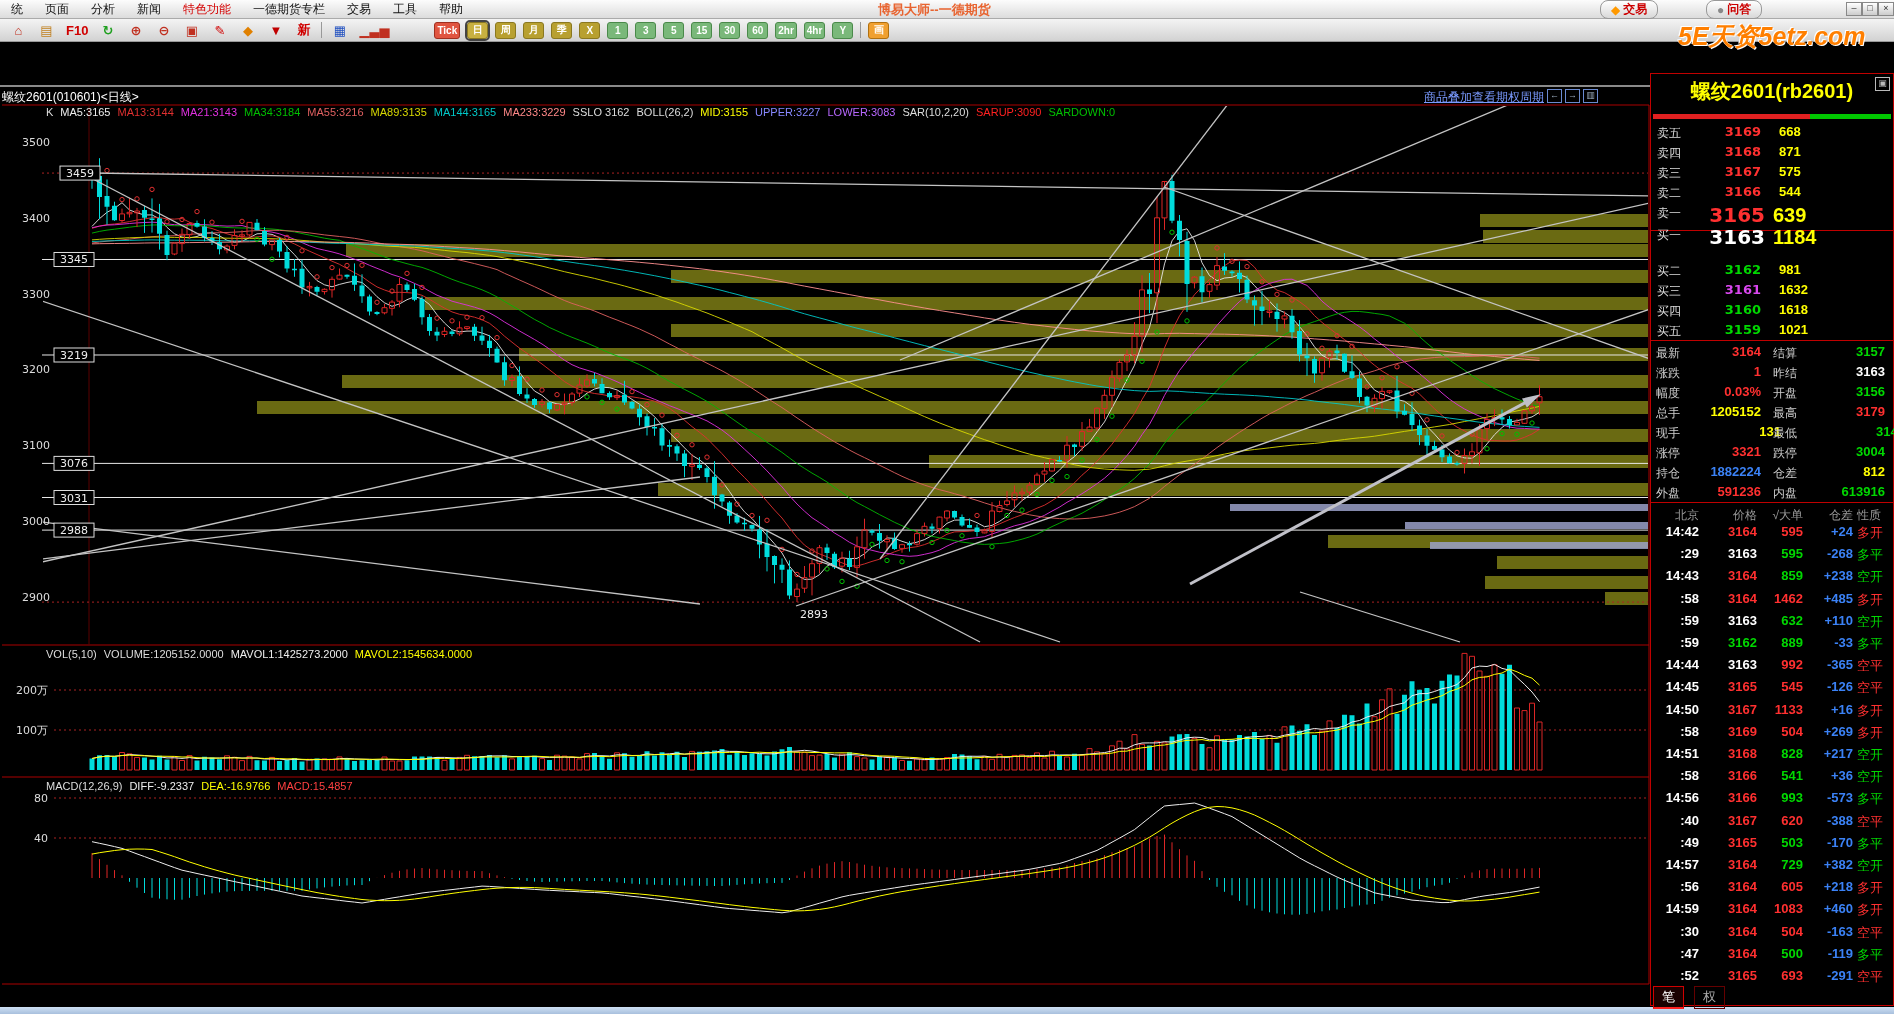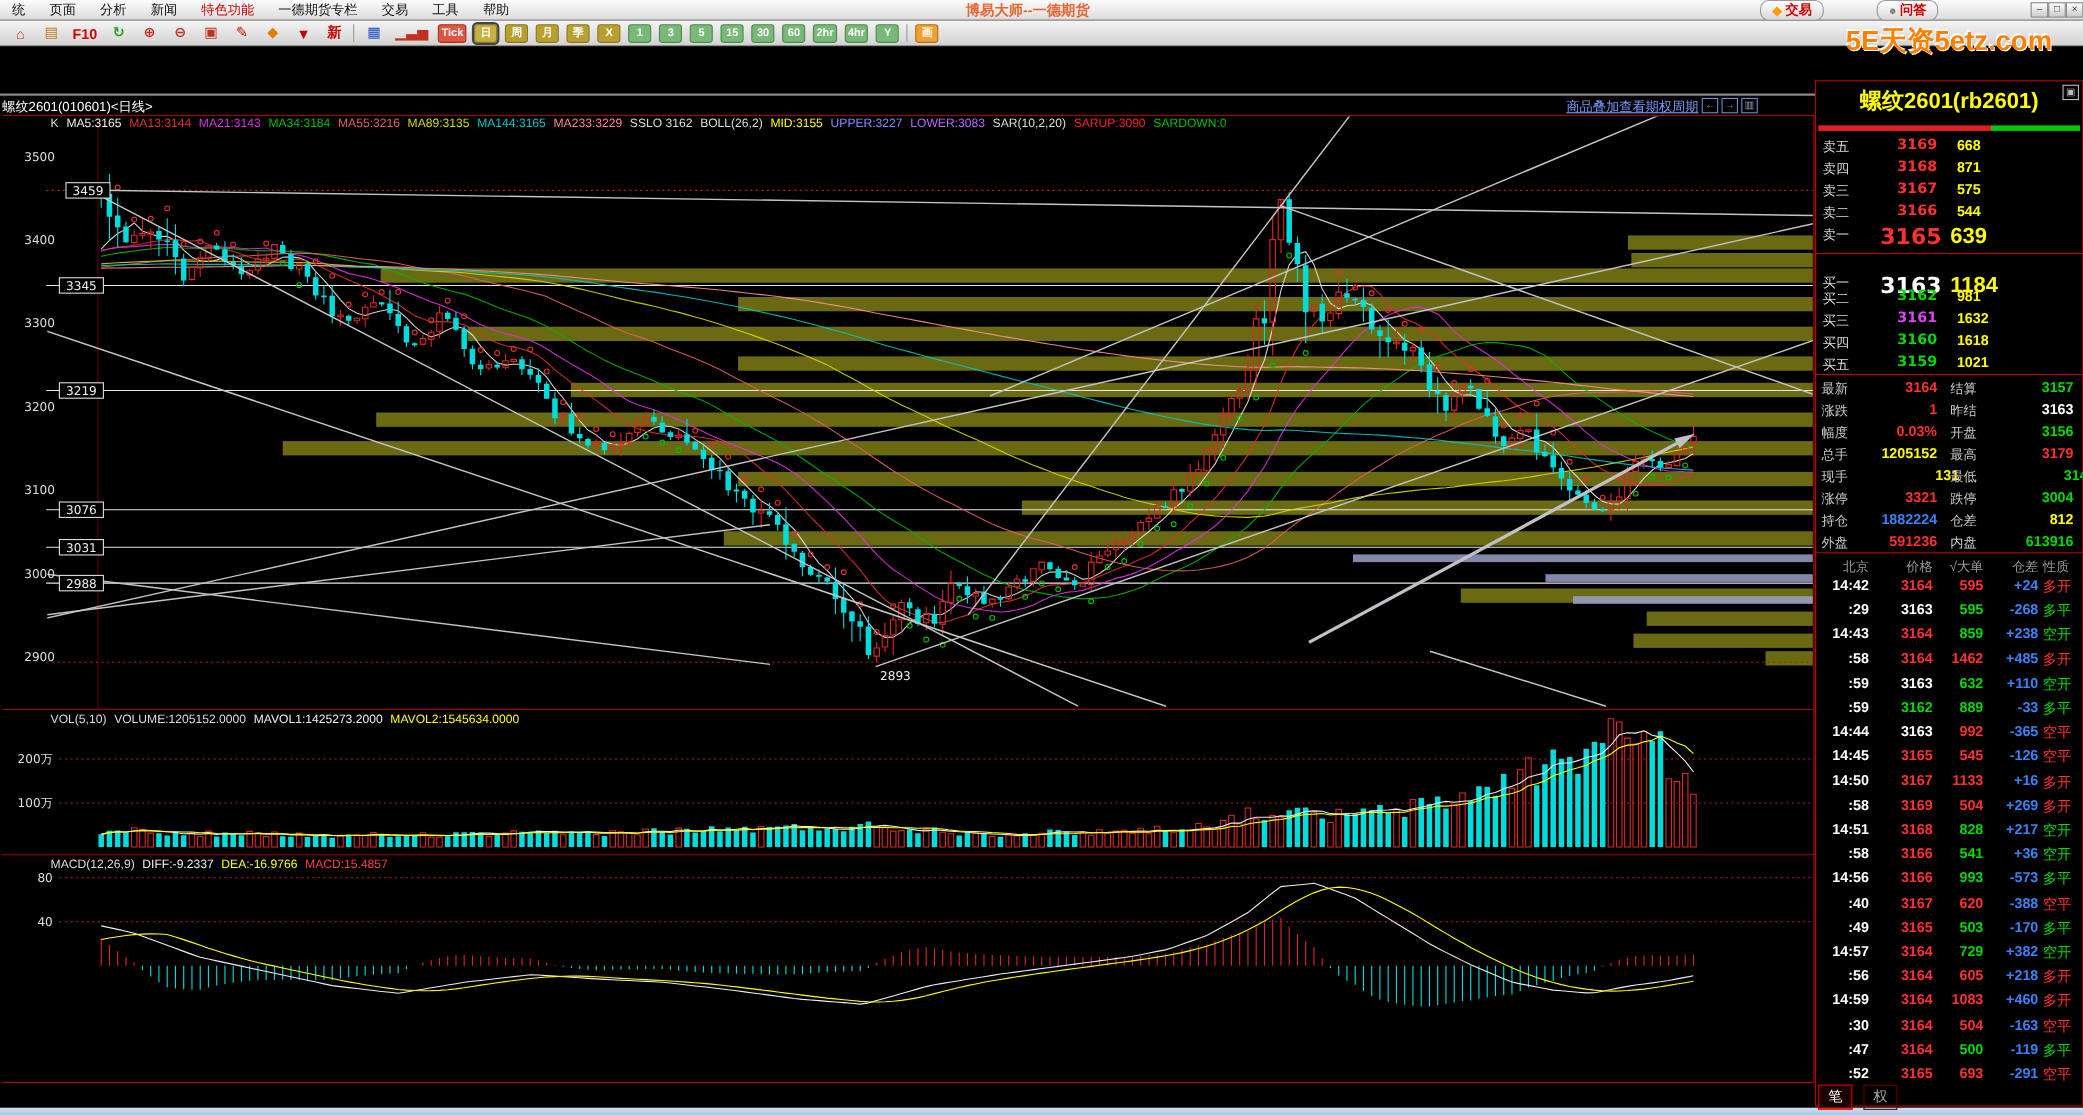--- a/index.html
+++ b/index.html
@@ -19,25 +19,25 @@
     padding:0 10px;font-size:12px;font-weight:bold;color:#c00;z-index:41;}
   .toolbar{position:absolute;left:0;top:19px;width:1894px;height:23px;
     background:linear-gradient(#f4f4f4,#d2d2d2);border-bottom:1px solid #999;
     display:flex;align-items:center;gap:7px;padding-left:8px;z-index:40;box-sizing:border-box;}
   .tbtn{min-width:21px;height:17px;border-radius:3px;display:flex;align-items:center;justify-content:center;
     font-size:10px;font-weight:bold;padding:0 2px;box-sizing:border-box;}
   .tbtn.icon{background:transparent;font-size:13px;}
   .tbtn.olive{background:#b8a030;color:#fff;border:1px solid #8a7820;}
   .tbtn.olive.sel{outline:2px solid #444;background:#c8b040;}
   .tbtn.green{background:#7ab87a;color:#fff;border:1px solid #4a8a4a;}
-  .tbtn.red{background:#e05540;color:#fff;border:1px solid #a03020;}
+  .tbtn.red{background:#e05540;color:#fff;border:1px solid #a03020;margin-left:36px;}
   .tbtn.orange{background:#f0a030;color:#fff;border:1px solid #b07010;}
   .tb-sep{width:1px;height:16px;background:#999;}
   .watermark{position:absolute;left:1678px;top:20px;font-size:25px;font-weight:bold;color:#ff7f00;
-    text-shadow:1px 1px 0 #fff,-1px -1px 0 #fff;z-index:60;white-space:nowrap;}
+    text-shadow:1px 1px 0 #fff,-1px -1px 0 #fff;z-index:60;white-space:nowrap;font-style:italic;}
   .gray-rule{position:absolute;left:0;top:85px;width:1894px;height:2px;background:#8a8a8a;z-index:5;}
   
   .hintbox{position:absolute;left:10px;top:47px;width:306px;height:38px;border:1px solid #fff;
     background:#000;color:#fff;font-size:12.5px;line-height:18px;padding:1px 6px;z-index:30;box-sizing:border-box;}
   
   .chart-titlebar{position:absolute;left:0px;top:88px;width:1650px;height:16px;color:#fff;
     font-size:12px;z-index:20;}
   .ct-links{position:absolute;top:1px;display:flex;font-size:12px;}
   .ct-link{color:#7a9aff;text-decoration:underline;cursor:pointer;white-space:nowrap;}
   .ct-ico{display:inline-block;width:13px;height:12px;border:1px solid #6a8ad0;color:#9ab;font-size:9px;
@@ -391,21 +391,21 @@
           <span class="lab">卖二</span>
           <span class="prc" style="color:#ff3030">3166</span>
           <span class="vol">544</span>
         </div>
         <div class="lrow big" style="top: 128px;">
           <span class="lab">卖一</span>
           <span class="prc" style="color:#ff3030">3165</span>
           <span class="vol">639</span>
         </div>
         <div class="redsep" style="top: 156px;"></div>
-        <div class="lrow big" style="top: 172px; text-decoration: underline;">
+        <div class="lrow big" style="top: 150px; text-decoration: underline;">
           <span class="lab">买一</span>
           <span class="prc" style="color:#ffffff">3163</span>
           <span class="vol">1184</span>
         </div>
         <div class="lrow" style="top: 186px;">
           <span class="lab">买二</span>
           <span class="prc" style="color:#00d800">3162</span>
           <span class="vol">981</span>
         </div>
         <div class="lrow" style="top: 206px;">

